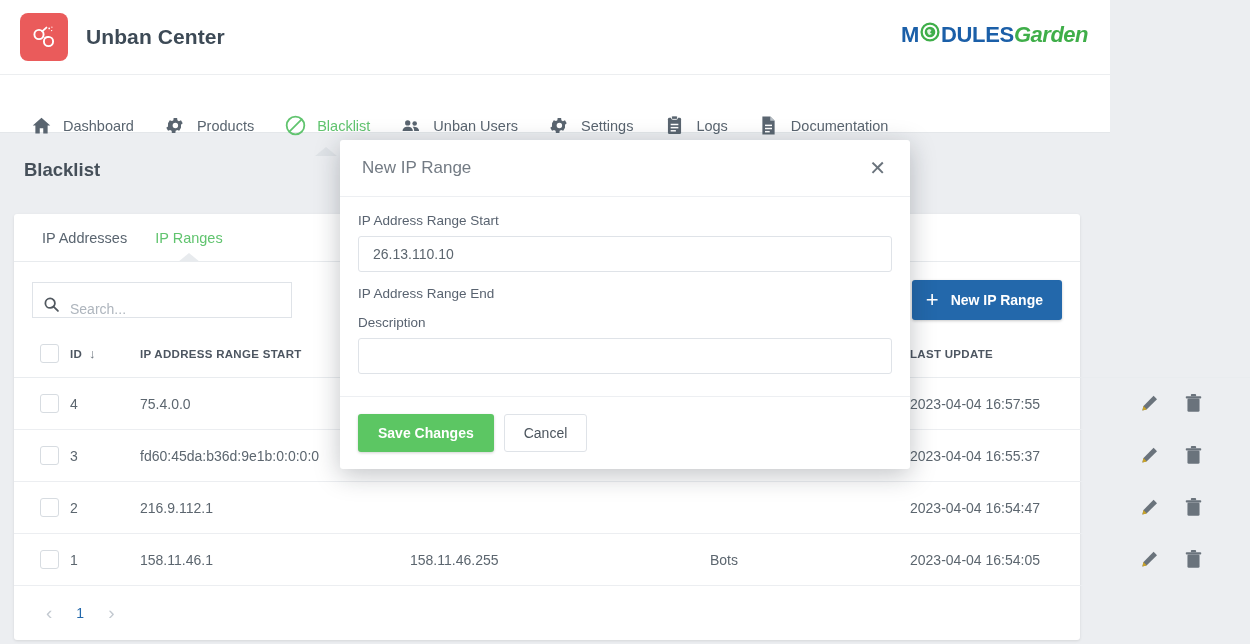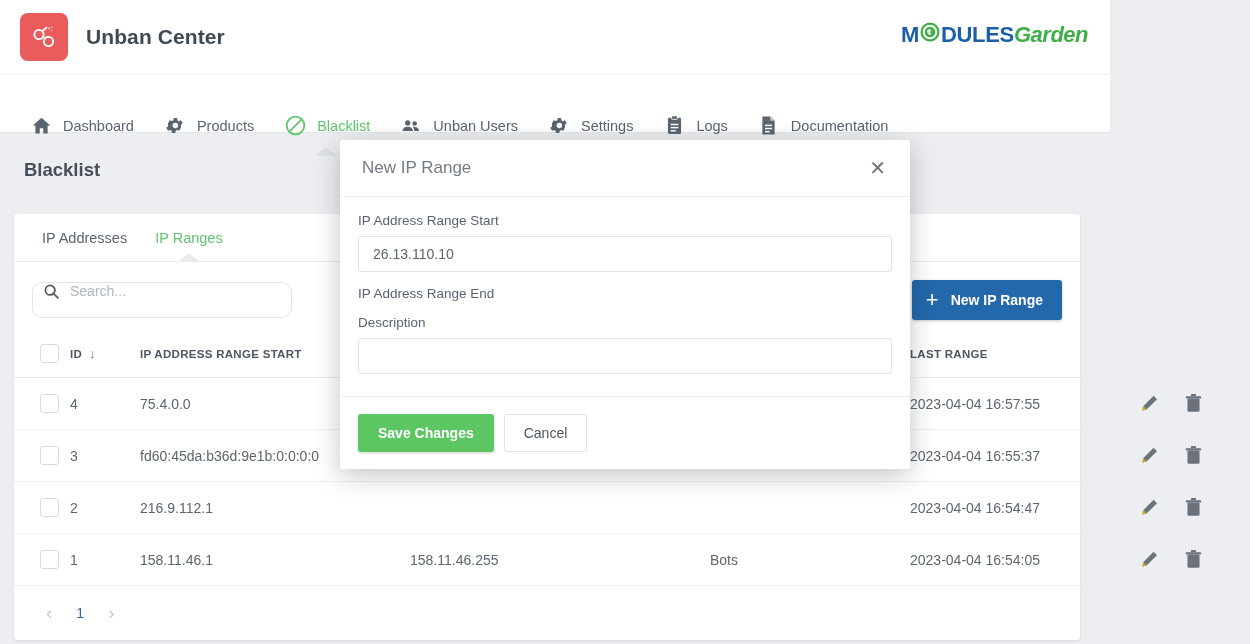--- a/index.html
+++ b/index.html
@@ -70,22 +70,22 @@
   }
   .tab.active { color: #61c46f; }
   .tab-caret {
     position: absolute; bottom: -1px; left: 50%; transform: translateX(-50%);
     width: 0; height: 0; border-left: 11px solid transparent;
     border-right: 11px solid transparent; border-bottom: 9px solid #e8ebee;
   }
 
   .toolbar { display: flex; align-items: center; padding: 18px 18px 14px; position: relative; height: 72px;}
   .search-box {
-    display: flex; align-items: flex-start; width: 260px; height: 36px;
-    border: 1px solid #dfe3e8; border-radius: 10px; padding: 0 10px;
+    display: flex; align-items: flex-end; width: 260px; height: 36px;
+    border: 1px solid #dfe3e8; border-radius: 0; padding: 0 10px;
   }
   .search-box input {
     border: none; outline: none; font-size: 14px; color: #6b7680;
     font-family: "Liberation Sans", sans-serif; margin-left: 10px; width: 100%;
     background: transparent;
   }
   .search-box input::placeholder { color: #aeb5bd; }
 
   .btn-new {
     position: absolute; right: 18px; top: 18px;
@@ -323,21 +323,21 @@
           <th class="col-start">
             <span>IP ADDRESS RANGE START</span>
           </th>
           <th class="col-end">
             <span>IP ADDRESS RANGE END</span>
           </th>
           <th class="col-desc">
             <span>DESCRIPTION</span>
           </th>
           <th class="col-upd">
-            <span>LAST RANGE</span>
+            <span>LAST UPDATE</span>
           </th>
           <th class="col-act"></th>
         </tr>
       </thead>
       <tbody>
         <tr>
           <td class="col-cb">
               <span class="cb"></span>
             </td>
           <td class="col-id">4</td>

